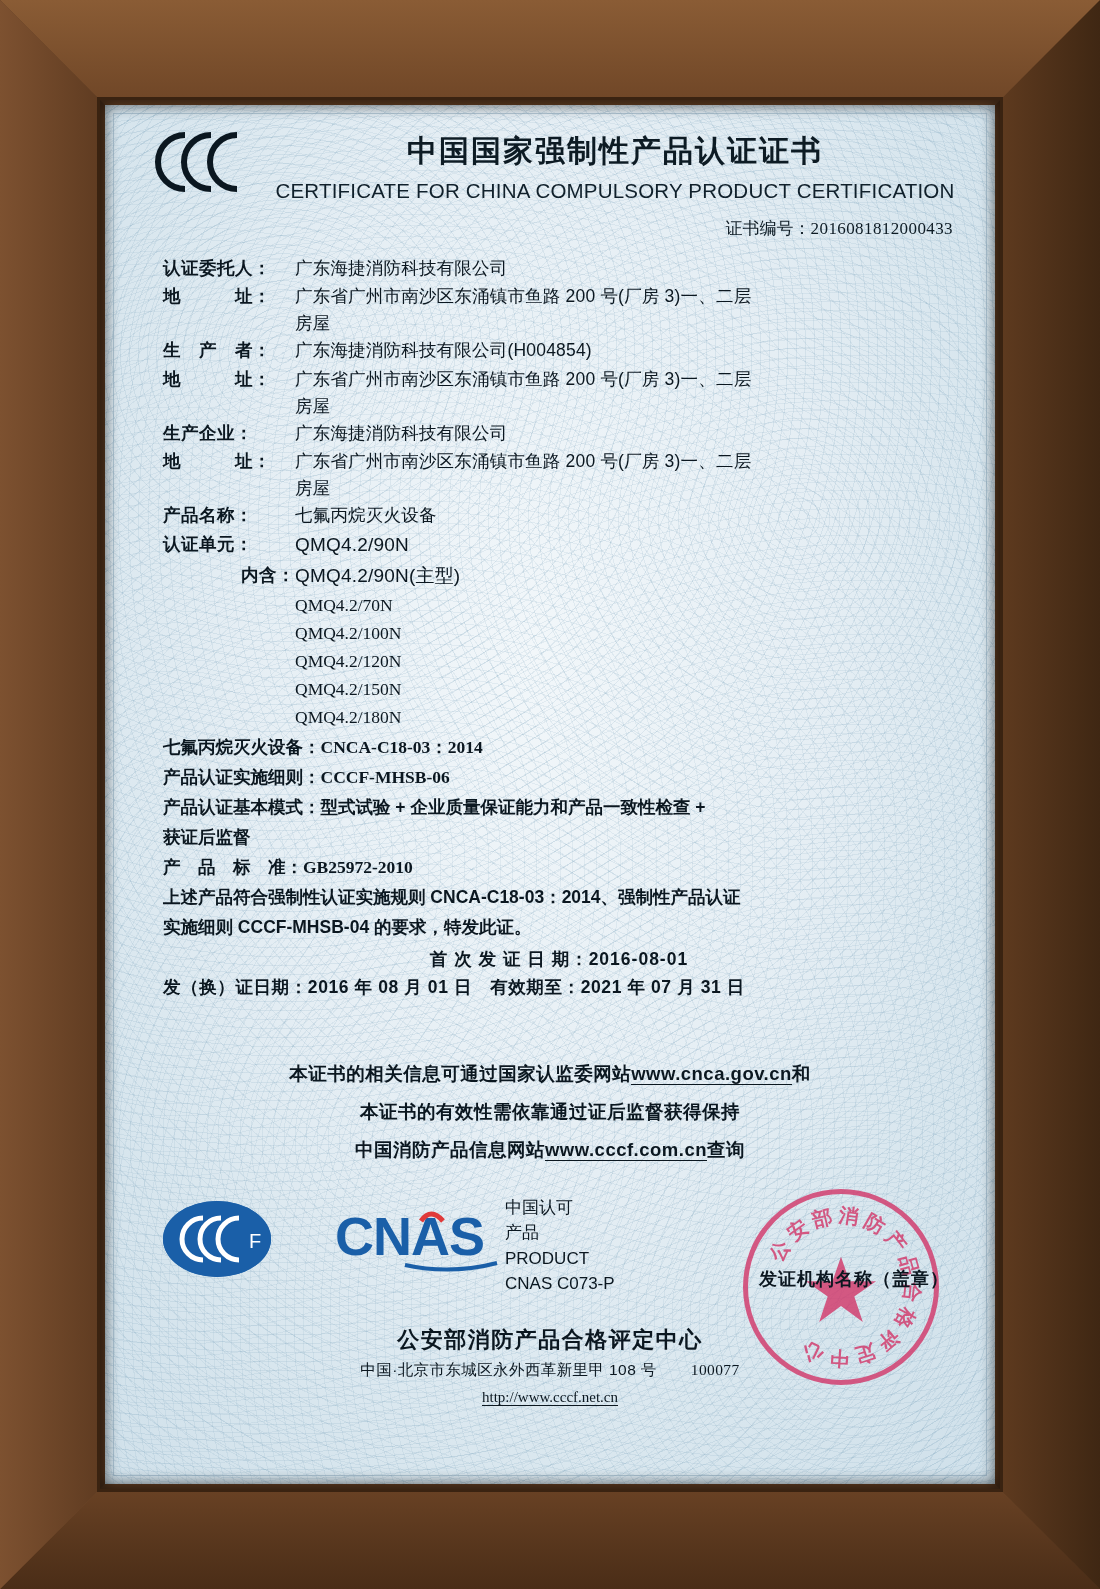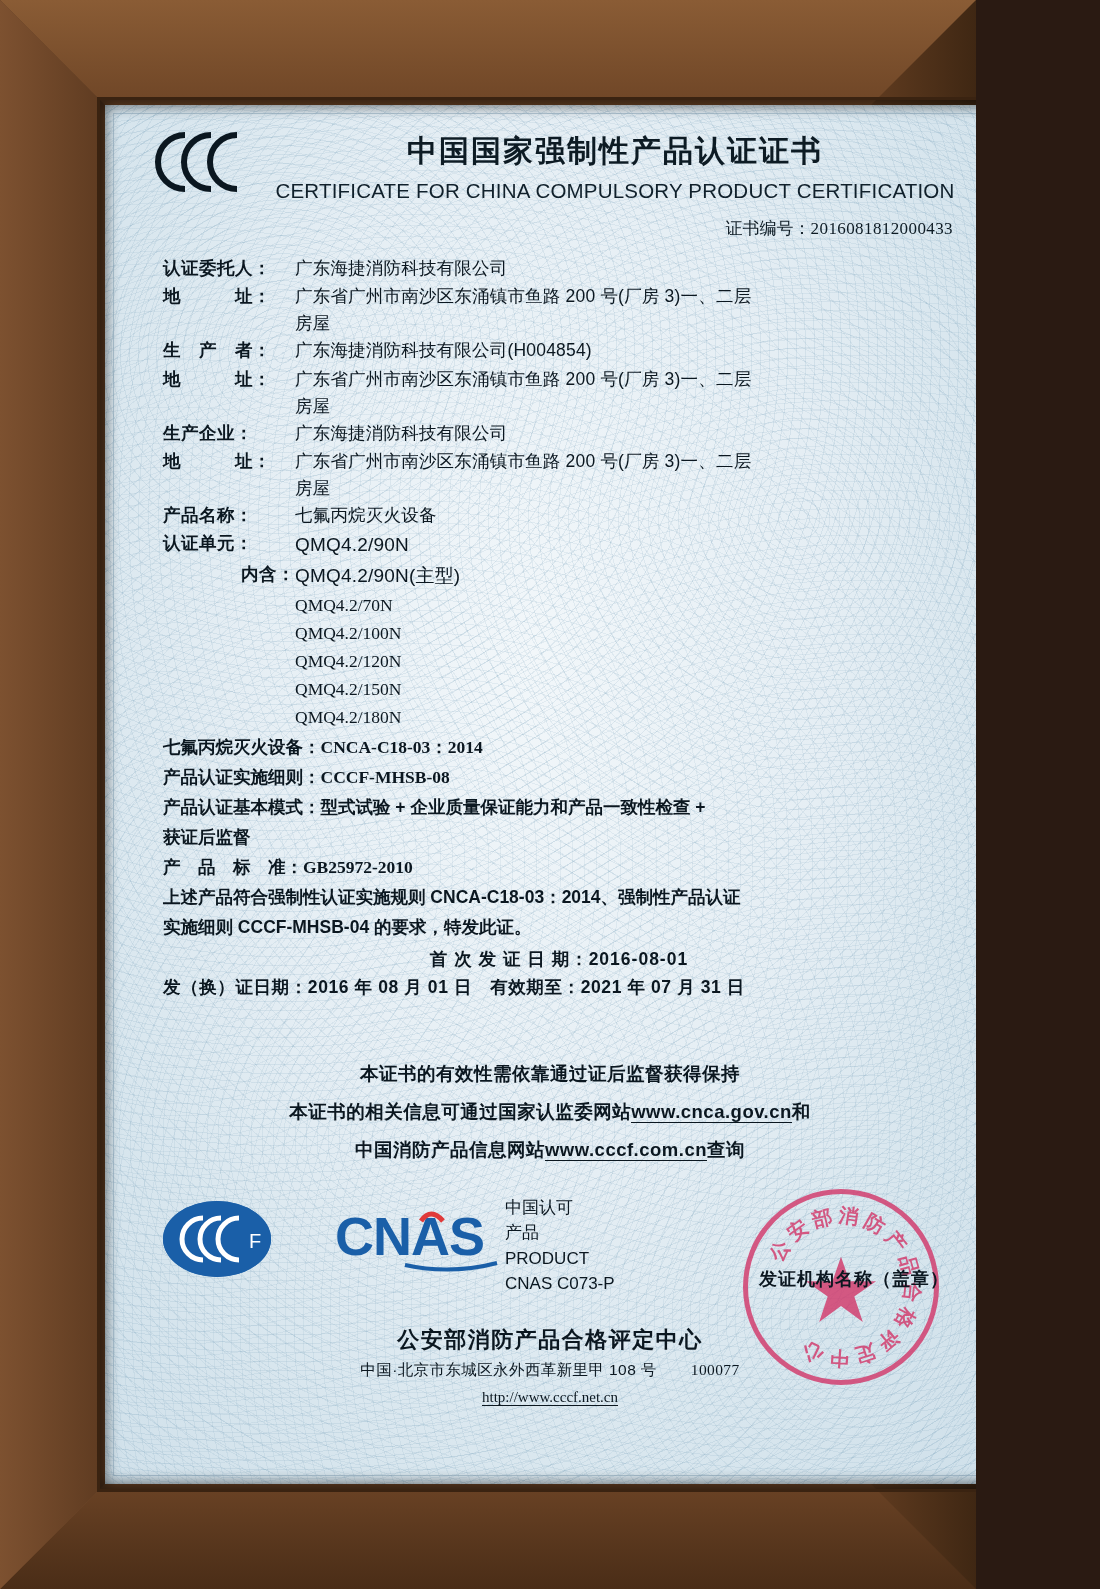--- a/index.html
+++ b/index.html
@@ -9,21 +9,21 @@
     font-family: "Liberation Serif", serif;
   }
   body {
     background: #2a1a12;
   }
 
   
   .frame-outer {
     position: absolute;
     left: 0; top: 0;
-    width: 976px; height: 1589px;
+    width: 1100px; height: 1589px;
     background:
       linear-gradient(135deg, #5a3a22 0%, #7b4f2c 18%, #8a5a33 35%, #6b4324 55%, #7d5030 75%, #4e3119 100%);
     overflow: hidden;
   }
   
   .bevel {
     position: absolute;
     pointer-events: none;
   }
   .bevel-top {
@@ -132,21 +132,21 @@
 
   
   .fields {
     position: relative;
     margin-top: 18px;
     padding: 0 40px 0 58px;
     color:#0b1720;
   }
   .row {
     display:flex;
-    align-items: flex-start;
+    align-items: center;
     line-height: 1.55;
     margin-bottom: 1px;
   }
   .lbl {
     flex: 0 0 132px;
     font-family:"Liberation Sans", sans-serif;
     font-weight:700;
     font-size: 17.5px;
     letter-spacing: .5px;
     white-space: pre;
@@ -376,42 +376,42 @@
         <div class="unit-list">QMQ4.2/70N</div>
         <div class="unit-list">QMQ4.2/100N</div>
         <div class="unit-list">QMQ4.2/120N</div>
         <div class="unit-list">QMQ4.2/150N</div>
         <div class="unit-list">QMQ4.2/180N</div>
 
         <div class="para">
           <span>七氟丙烷灭火设备：</span><span class="ser">CNCA-C18-03：2014</span>
         </div>
         <div class="para">
-          <span>产品认证实施细则：</span><span class="ser">CCCF-MHSB-08</span>
+          <span>产品认证实施细则：</span><span class="ser">CCCF-MHSB-06</span>
         </div>
         <div class="para">
           <span>产品认证基本模式：</span><span>型式试验 + 企业质量保证能力和产品一致性检查 +</span>
         </div>
         <div class="para">获证后监督</div>
         <div class="para">
           <span>产　品　标　准：</span><span class="ser">GB25972-2010</span>
         </div>
 
         <div class="para">上述产品符合强制性认证实施规则 CNCA-C18-03：2014、强制性产品认证</div>
         <div class="para">实施细则 CCCF-MHSB-04 的要求，特发此证。</div>
 
         <div class="issue-first">首 次 发 证 日 期：2016-08-01</div>
         <div class="issue-date">发（换）证日期：2016 年 08 月 01 日　有效期至：2021 年 07 月 31 日</div>
       </div>
 
       <div class="notices">
-        <div class="notice">本证书的有效性需依靠通过证后监督获得保持</div>
         <div class="notice">
           <span>本证书的相关信息可通过国家认监委网站</span><span class="url">www.cnca.gov.cn</span><span>和</span>
         </div>
+        <div class="notice">本证书的有效性需依靠通过证后监督获得保持</div>
         <div class="notice">
           <span>中国消防产品信息网站</span><span class="url">www.cccf.com.cn</span><span>查询</span>
         </div>
       </div>
 
       <div class="logos">
 
         <div class="cccf-badge">
           <svg width="108" height="76" viewBox="0 0 108 76">
             <ellipse cx="54" cy="38" rx="54" ry="38" fill="#1a5fa8"></ellipse>

